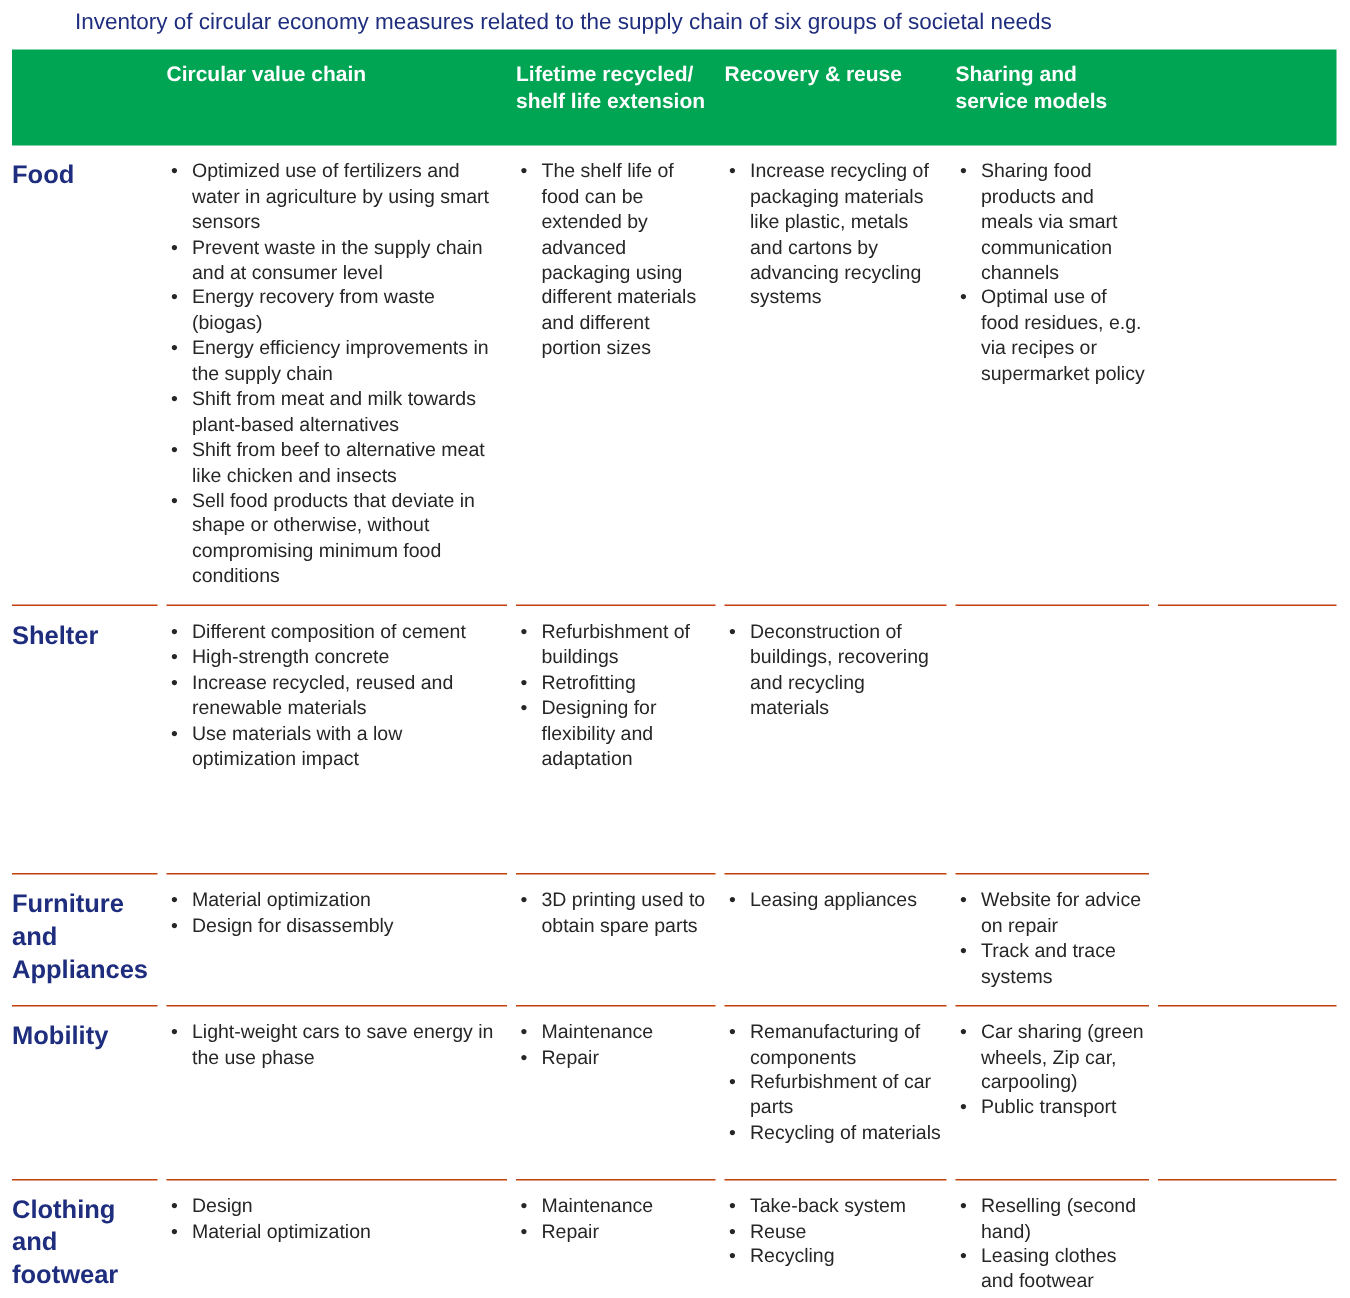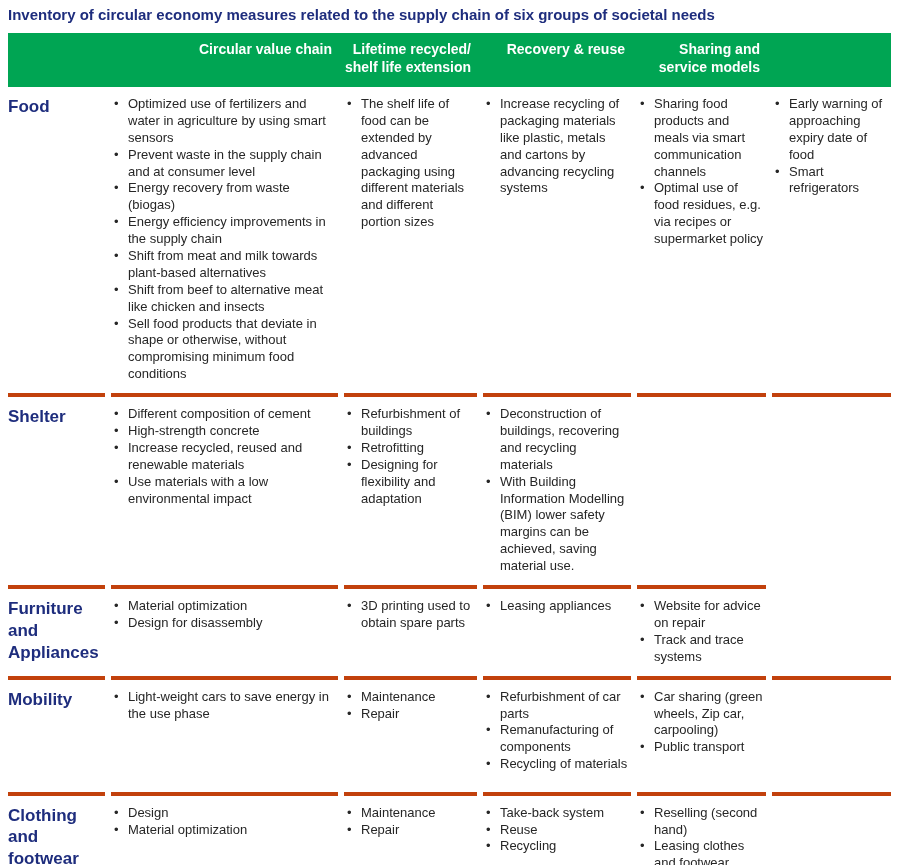--- a/index.html
+++ b/index.html
@@ -4,42 +4,42 @@
 <style>
   html,body{margin:0;padding:0;background:#ffffff;}
   body{
     width:900px;height:865px;overflow:hidden;
     font-family:"Liberation Sans","DejaVu Sans",sans-serif;
     -webkit-font-smoothing:antialiased;
   }
   .page{padding:0 9px 0 8px;box-sizing:border-box;width:900px;}
   .title{
     color:var(--navy,#1e2d7d);
-    font-weight:700;font-size:15px;line-height:1.2;
+    font-weight:400;font-size:15px;line-height:1.2;
     padding:6px 0 9px 0;
+    margin-left:42px;
   }
   .grid{
     display:grid;
     grid-template-columns:97px 227px 133px 148px 129px 1fr;
     column-gap:6px;
   }
   .header{
     background:var(--green,#00a553);
     color:#ffffff;
-    height:54px;box-sizing:border-box;
+    height:64px;box-sizing:border-box;
     padding-top:8px;
-    text-align:right;
   }
   .hcell{
     font-weight:700;font-size:14px;line-height:1.28;
     padding-right:6px;
   }
   .cell{
     box-sizing:border-box;
-    border-top:4px solid #c2410c;
+    border-top:1px solid #c2410c;
     padding:9px 2px 10px 0;
     font-size:13px;line-height:1.3;color:#262626;
   }
   .r0 .cell{border-top:none;}
   .row-label{
     color:var(--navy,#1e2d7d);
     font-weight:700;font-size:17px;line-height:1.28;
   }
   ul{margin:0;padding:0;list-style:none;}
   li{position:relative;padding-left:17px;margin:0;}
@@ -86,48 +86,41 @@
           <ul>
             <li>Increase recycling of packaging materials like plastic, metals and cartons by advancing recycling systems</li>
           </ul>
         </div>
         <div class="cell">
           <ul>
             <li>Sharing food products and meals via smart communication channels</li>
             <li>Optimal use of food residues, e.g. via recipes or supermarket policy</li>
           </ul>
         </div>
-        <div class="cell">
-          <ul>
-            <li>Early warning of approaching expiry date of food</li>
-            <li>Smart refrigerators</li>
-          </ul>
-        </div>
       </div>
       <div class="grid row r1">
         <div class="cell row-label">Shelter</div>
         <div class="cell">
           <ul>
             <li>Different composition of cement</li>
             <li>High-strength concrete</li>
             <li>Increase recycled, reused and renewable materials</li>
-            <li>Use materials with a low environmental impact</li>
+            <li>Use materials with a low optimization impact</li>
           </ul>
         </div>
         <div class="cell">
           <ul>
             <li>Refurbishment of buildings</li>
             <li>Retrofitting</li>
             <li>Designing for flexibility and adaptation</li>
           </ul>
         </div>
         <div class="cell">
           <ul>
             <li>Deconstruction of buildings, recovering and recycling materials</li>
-            <li>With Building Information Modelling (BIM) lower safety margins can be achieved, saving material use.</li>
           </ul>
         </div>
         <div class="cell"></div>
         <div class="cell"></div>
       </div>
       <div class="grid row r2">
         <div class="cell row-label">Furniture and Appliances</div>
         <div class="cell">
           <ul>
             <li>Material optimization</li>
@@ -159,22 +152,22 @@
           </ul>
         </div>
         <div class="cell">
           <ul>
             <li>Maintenance</li>
             <li>Repair</li>
           </ul>
         </div>
         <div class="cell">
           <ul>
+            <li>Remanufacturing of components</li>
             <li>Refurbishment of car parts</li>
-            <li>Remanufacturing of components</li>
             <li>Recycling of materials</li>
           </ul>
         </div>
         <div class="cell">
           <ul>
             <li>Car sharing (green wheels, Zip car, carpooling)</li>
             <li>Public transport</li>
           </ul>
         </div>
         <div class="cell"></div>

